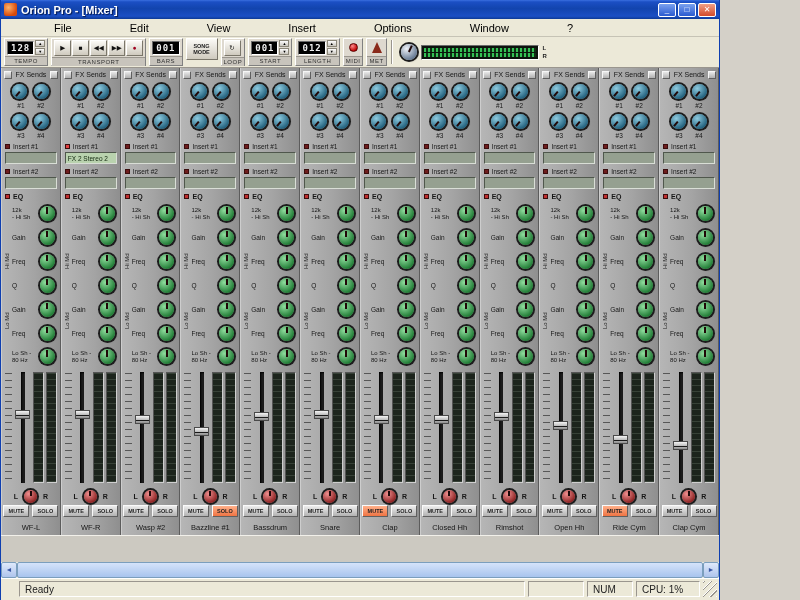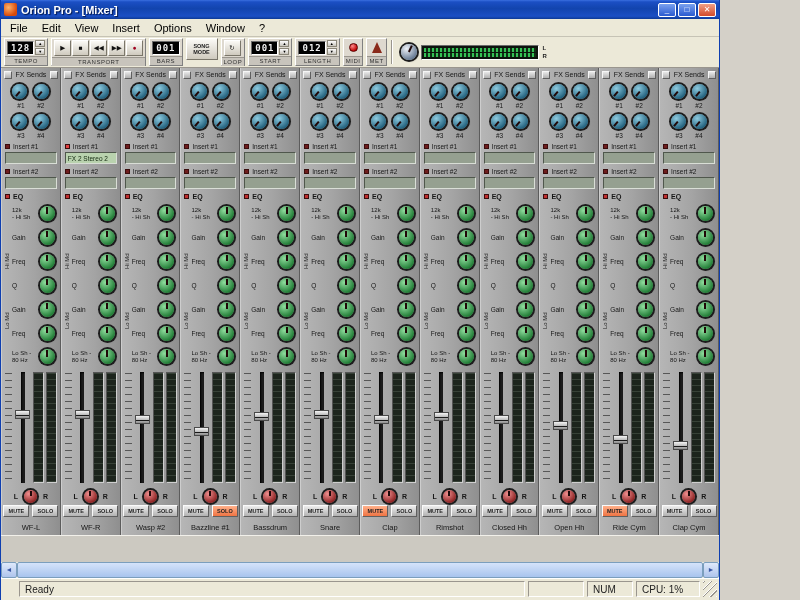--- a/index.html
+++ b/index.html
@@ -17,21 +17,21 @@
     text-shadow:1px 1px 1px #00164a; white-space:nowrap; }
   .winbtns { display:flex; gap:2px; }
   .wbtn { width:18px; height:14px; border:1px solid #fff; border-radius:2px; color:#fff;
     font-size:8px; line-height:12px; text-align:center;
     background:linear-gradient(#7aa1ef,#2a5ad0); }
   .wbtn.close { background:linear-gradient(#f1a085,#d24a2a); }
 
   
   .menubar { height:18px; background:#ece9d8; display:flex; align-items:center;
     border-bottom:1px solid #c6c3b5; padding-left:2px; }
-  .menu-item { font-size:11px; color:#000; padding:2px 7px; cursor:default; }
+  .menu-item { font-size:11px; color:#000; padding:2px 7px; cursor:default;margin-left:44px; }
 
   
   .toolbar { height:31px; background:#ece9d8; display:flex; align-items:stretch;
     gap:3px; padding:1px 3px; border-bottom:1px solid #9a968e; }
   .tgroup { display:flex; flex-direction:column; border:1px solid;
     border-color:#fff #808080 #808080 #fff; background:#ded9cf; }
   .tg-body { flex:1; display:flex; align-items:center; padding:1px 2px; gap:1px; }
   .tg-label { font-size:6px; text-align:center; background:#c8c4bc; color:#333;
     border-top:1px solid #9a968e; line-height:8px; padding:0 2px; letter-spacing:.5px; }
   .lcd { background:#000; color:#efefef; font-family:"DejaVu Sans Mono",monospace;
@@ -1178,40 +1178,40 @@
         <span class="shelf-lbl">
           <span>Lo Sh -</span>
             <span>80 Hz</span>
         </span>
         <span class="knob eq"></span>
       </div>
 
       <div class="fader-area">
         <span class="scale"></span>
         <div class="track">
-          <div class="fader-cap" style="bottom: calc(60% - 5px);"></div>
+          <div class="fader-cap" style="bottom: calc(58% - 5px);"></div>
         </div>
         <div class="meters">
           <span class="meter"></span>
           <span class="meter"></span>
         </div>
       </div>
 
       <div class="pan-row">
         <span>L</span>
         <span class="knob pan"></span>
         <span>R</span>
       </div>
 
       <div class="ms-row">
         <button class="sbtn btn-mute">MUTE</button>
         <button class="sbtn btn-solo">SOLO</button>
       </div>
 
-      <div class="ch-name">Rimshot</div>
+      <div class="ch-name">Closed Hh</div>
     </div>
 
     <div class="strip">
       <div class="fx-header">
         <span class="mini-btn"></span>
         <span class="fx-title">FX Sends</span>
         <span class="mini-btn"></span>
       </div>
       <div class="knob-row">
         <span class="knob fx"></span>
@@ -1295,40 +1295,40 @@
         <span class="shelf-lbl">
           <span>Lo Sh -</span>
             <span>80 Hz</span>
         </span>
         <span class="knob eq"></span>
       </div>
 
       <div class="fader-area">
         <span class="scale"></span>
         <div class="track">
-          <div class="fader-cap" style="bottom: calc(58% - 5px);"></div>
+          <div class="fader-cap" style="bottom: calc(60% - 5px);"></div>
         </div>
         <div class="meters">
           <span class="meter"></span>
           <span class="meter"></span>
         </div>
       </div>
 
       <div class="pan-row">
         <span>L</span>
         <span class="knob pan"></span>
         <span>R</span>
       </div>
 
       <div class="ms-row">
         <button class="sbtn btn-mute">MUTE</button>
         <button class="sbtn btn-solo">SOLO</button>
       </div>
 
-      <div class="ch-name">Closed Hh</div>
+      <div class="ch-name">Rimshot</div>
     </div>
 
     <div class="strip">
       <div class="fx-header">
         <span class="mini-btn"></span>
         <span class="fx-title">FX Sends</span>
         <span class="mini-btn"></span>
       </div>
       <div class="knob-row">
         <span class="knob fx"></span>

